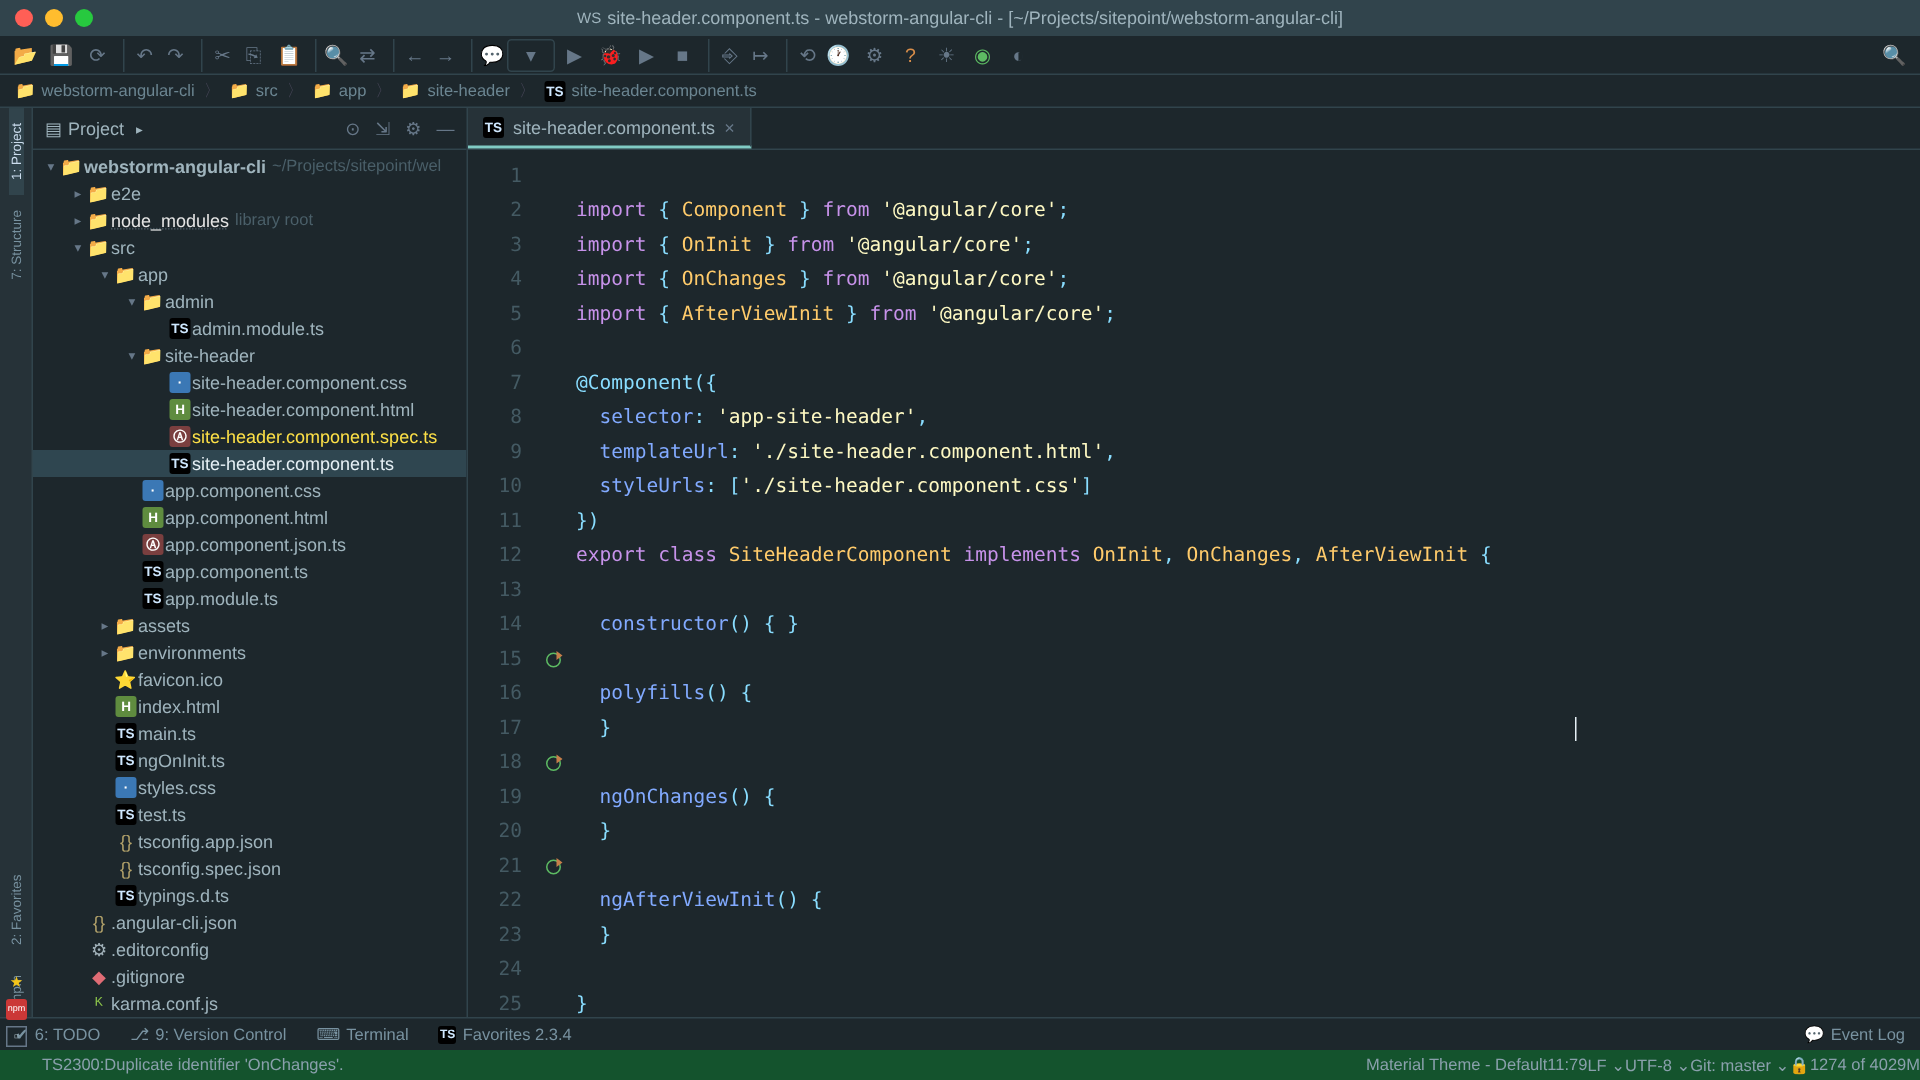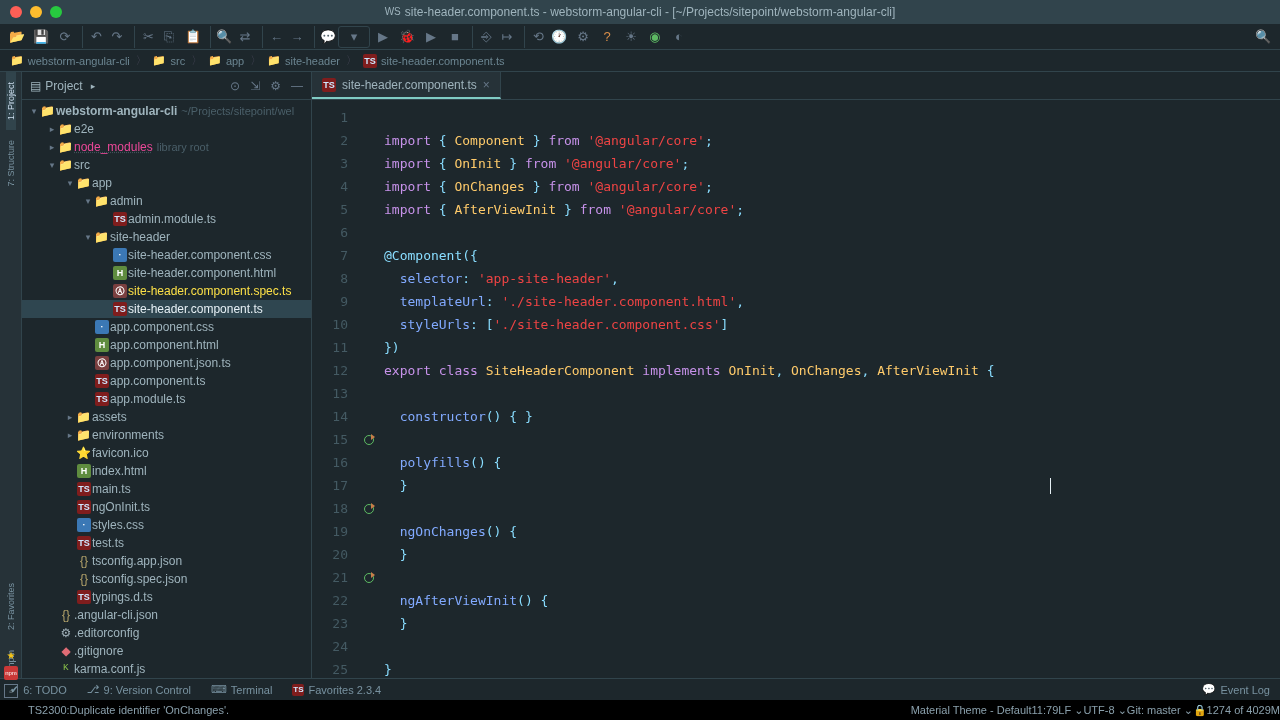--- a/index.html
+++ b/index.html
@@ -12,64 +12,64 @@
   .title .ws { font-size:10px; margin-right:4px; vertical-align:1px; }
   .toolbar { height:26px; background:#1d272c; display:flex; align-items:center; padding:0 6px; border-bottom:1px solid #31444c; gap:2px;}
   .tbtn { width:22px; height:22px; display:flex; align-items:center; justify-content:center; color:#678; font-size:13px; }
   .tbtn.sep { border-left:1px solid #31444c; margin-left:4px; padding-left:6px; }
   .spacer { flex:1; }
   .navbar { height:22px; background:#1d272c; border-bottom:1px solid #31444c; display:flex; align-items:center; padding-left:10px; gap:6px; font-size:11px;}
   .nav-item { display:flex; align-items:center; gap:4px; color:#6b8591;}
   .nav-item .chev { color:#445; margin-left:2px; }
   .nav-file { display:flex; align-items:center; gap:4px; color:#6b8591;}
   .icon-box { width:14px; height:14px; display:inline-flex; align-items:center; justify-content:center; font-size:9px; border-radius:2px; font-weight:bold;}
-  .ts-icon{background:#7f1d1d;color:#cfe8ff;}
+  .ts-icon{background:#000000;color:#cfe8ff;}
   .css-icon{background:#3b78b5;color:#fff;}
   .html-icon{background:#5f8c3f;color:#fff;}
   .spec-icon{background:#7a3f3f;color:#fff;}
   .json-icon{color:#b5a46b;}
   .left-gutter { position:absolute; left:0; top:72px; width:22px; bottom:42px; background:#263238; border-right:1px solid #31444c; display:flex; flex-direction:column; align-items:center; font-size:9px; color:#7892a0;}
   .vtab { writing-mode:vertical-rl; transform:rotate(180deg); padding:10px 0; display:flex; align-items:center; gap:4px;}
   .vtab.active{background:#31444c; color:#cde;}
   .right-gutter { position:absolute; right:0; top:72px; width:12px; bottom:42px; background:#1d272c; }
   .right-gutter .ok { position:absolute; top:4px; right:2px; color:#5dbb63; font-size:11px;}
   .main { position:absolute; left:22px; right:0; top:72px; bottom:42px; display:flex; }
   .sidebar { width:290px; background:#1d272c; border-right:1px solid #31444c; display:flex; flex-direction:column;}
   .side-head { height:28px; display:flex; align-items:center; padding:0 8px; border-bottom:1px solid #31444c; color:#9fb4bd;}
   .side-head .proj{display:flex;align-items:center;gap:4px;}
   .side-head .tools{margin-left:auto;display:flex;gap:10px;color:#678;}
   .tree { flex:1; overflow:hidden; font-size:12px; padding-top:2px;}
   .node { display:flex; align-items:center; height:18px; padding-right:4px; white-space:nowrap;}
   .node .tw { width:12px; display:inline-flex; justify-content:center; color:#678; font-size:9px;}
   .node .nm { color:#9fb4bd;}
   .node .hint { color:#4a5f69; margin-left:4px; font-size:11px;}
   .node.dir .ico { color:#80cbc4;}
-  .node.nmod .ico{color:#f77669;} .node.nmod .nm{color:#ec4899; text-decoration:underline dotted rgba(120,146,160,.4);}
+  .node.nmod .ico{color:#f77669;} .node.nmod .nm{color:#e5e5e5; text-decoration:underline dotted rgba(120,146,160,.4);}
   .node .ico { width:16px; display:inline-flex; justify-content:center;}
   .node.sel { background:#2f4650;}
   .node.sel .nm{color:#e6f0f5;}
   .lvl0{padding-left:6px;} .lvl1{padding-left:24px;} .lvl2{padding-left:42px;} .lvl3{padding-left:60px;} .lvl4{padding-left:78px;}
   .editor-wrap { flex:1; display:flex; flex-direction:column; min-width:0;}
   .tabbar { height:28px; background:#1d272c; border-bottom:1px solid #31444c; display:flex; align-items:flex-end;}
   .tab { height:27px; display:flex; align-items:center; gap:6px; padding:0 10px; border-right:1px solid #31444c; color:#9fb4bd; font-size:12px; border-bottom:2px solid #80cbc4; background:#263238;}
   .tab .x{color:#678;}
   .editor { flex:1; display:flex; font-family: "Menlo","Consolas",monospace; font-size:13px; line-height:23px; background:#1d272c; position:relative;}
   .gutter { width:50px; text-align:right; color:#445a63; padding-top:6px; user-select:none;}
   .gnum{padding-right:14px;height:23px;}
   .marks{width:14px;padding-top:6px;}
   .mrk{height:23px;display:flex;align-items:center;justify-content:center;}
   .ov-icon{width:10px;height:10px;border-radius:50%;border:1px solid #5dbb63;position:relative;}
   .ov-icon::after{content:"";position:absolute;right:-2px;top:-2px;width:0;height:0;border-left:4px solid #c77f4a;border-top:3px solid transparent;border-bottom:3px solid transparent;}
   .code { flex:1; padding-top:6px; padding-left:8px; white-space:pre; color:#b0bec5;}
-  .kw{color:#c792ea;} .fn{color:#82aaff;} .id{color:#ffcb6b;} .str{color:#ef4444;} .pn{color:#89ddff;} .dec{color:#89ddff;} .ty{color:#ffcb6b;}
+  .kw{color:#c792ea;} .fn{color:#82aaff;} .id{color:#ffcb6b;} .str{color:#fef9c3;} .pn{color:#89ddff;} .dec{color:#89ddff;} .ty{color:#ffcb6b;}
   .cursor-mark{position:absolute; width:1px; height:16px; background:#e6f0f5; animation:blink 1s steps(1) infinite;}
   @keyframes blink{50%{opacity:0;}}
   .status { position:absolute; left:0; right:0; bottom:20px; height:22px; background:#1d272c; border-top:1px solid #31444c; display:flex; align-items:center; font-size:11px; color:#7892a0;}
   .status .sbtn{display:flex;align-items:center;gap:4px;padding:0 10px;}
-  .msgbar { position:absolute; left:0; right:0; bottom:0; height:20px; background:#000000; display:flex; align-items:center; padding-left:28px; font-size:11px; color:#8aa0ac;}
+  .msgbar { position:absolute; left:0; right:0; bottom:0; height:20px; background:#14532d; display:flex; align-items:center; padding-left:28px; font-size:11px; color:#8aa0ac;}
   .lb-icons{position:absolute;left:4px;bottom:22px;display:flex;flex-direction:column;gap:4px;align-items:center;}
   .lb-icons div{width:14px;height:14px;font-size:10px;display:flex;align-items:center;justify-content:center;}
 </style>
 </head>
 <body>
 
 <div class="titlebar">
   <div class="traffic">
     <div class="dot red"></div>
     <div class="dot yellow"></div>

